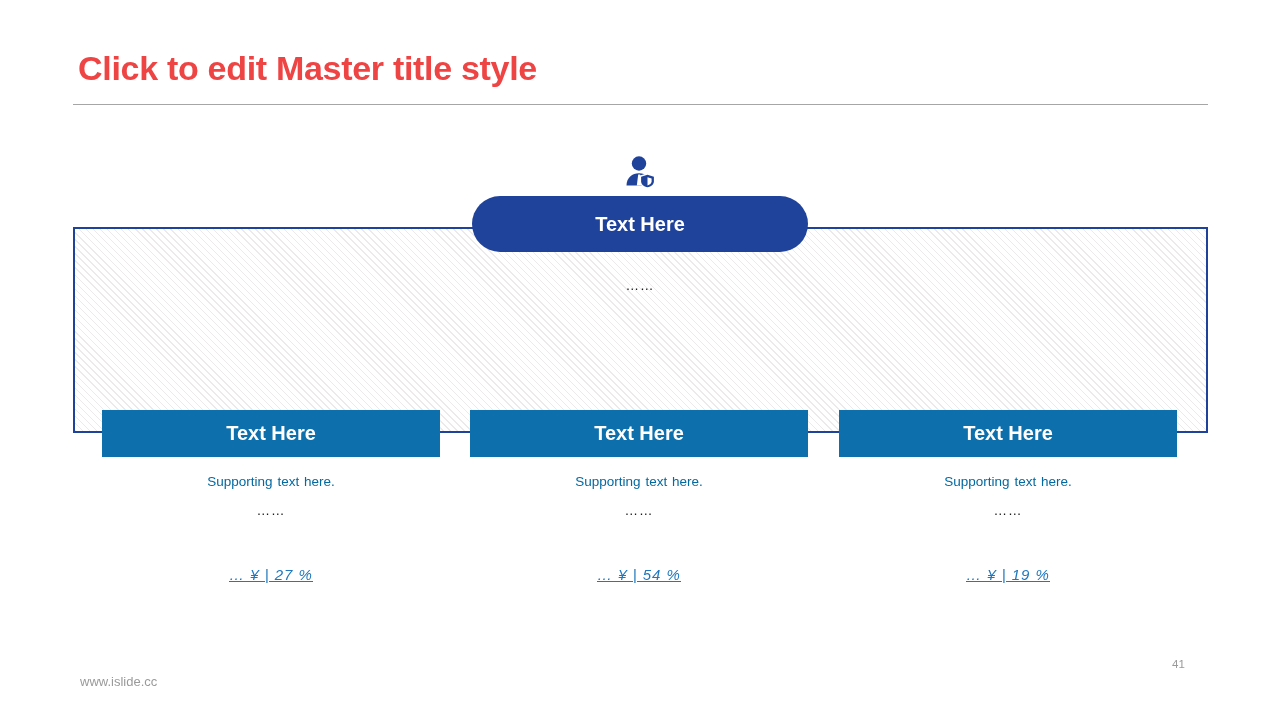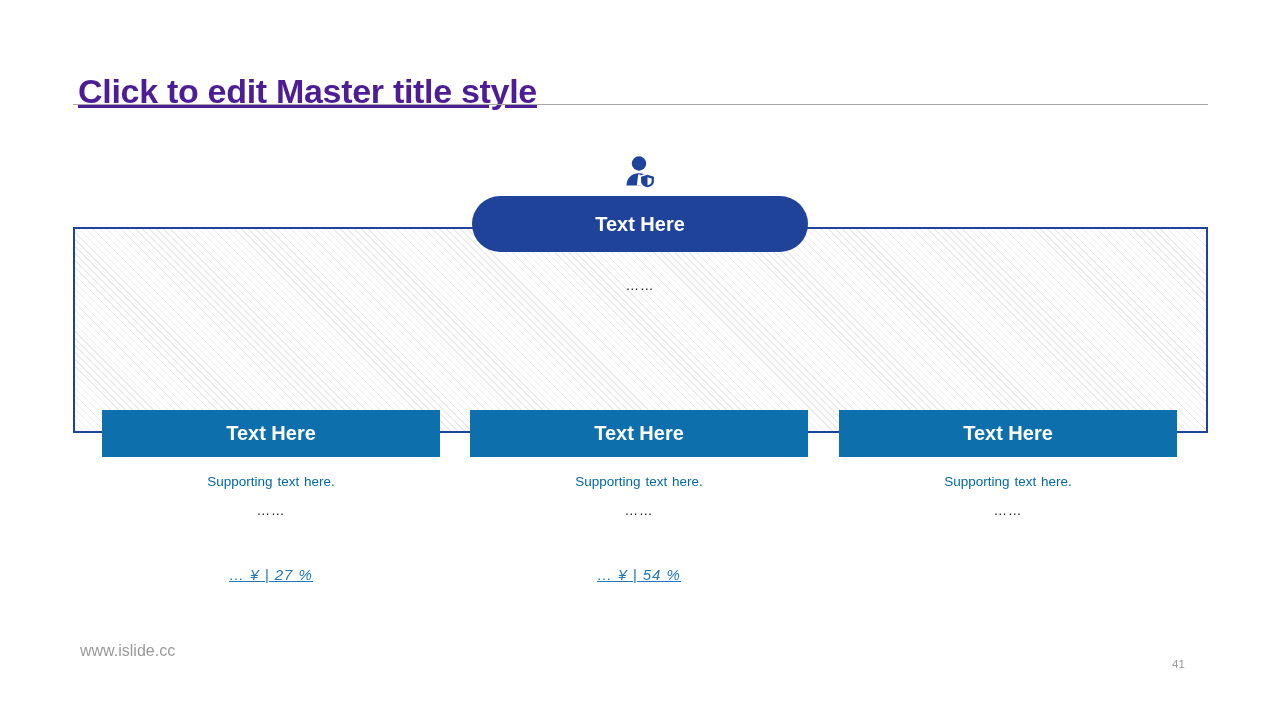--- a/index.html
+++ b/index.html
@@ -13,27 +13,26 @@
     position: relative;
     overflow: hidden;
     font-family: "Liberation Sans", sans-serif;
     color: #000000;
   }
 
   
   .slide-title {
     position: absolute;
     left: 78px;
-    top: 72px;
+    top: 49px;
     font-size: 34px;
     font-weight: bold;
     letter-spacing: -0.3px;
-    color: #4c1d95;
+    color: #ef4444;
     white-space: nowrap;
-    text-decoration: underline;
   }
   .title-rule {
     position: absolute;
     left: 73px;
     top: 104px;
     width: 1135px;
     height: 1px;
     background: #a6a6a6;
   }
 
@@ -158,22 +157,22 @@
     color: #1f77be;
     text-decoration: underline;
     letter-spacing: 1px;
     cursor: pointer;
   }
 
   
   .footer-url {
     position: absolute;
     left: 80px;
-    top: 642px;
-    font-size: 16px;
+    top: 674px;
+    font-size: 13px;
     color: #9a9a9a;
   }
   .footer-page {
     position: absolute;
     left: 1172px;
     top: 658px;
     width: 40px;
     font-size: 11.5px;
     color: #9a9a9a;
     text-align: left;
@@ -229,18 +228,21 @@
       <span class="col-link">…  ¥ | 54 %</span>
     </div>
   </div>
 
   <div class="column col-2">
     <div class="col-header">
       <span class="col-header-label">Text Here</span>
     </div>
     <div class="col-support">Supporting text here.</div>
     <div class="col-dots">……</div>
+    <div class="col-link-wrap">
+      <span class="col-link">…  ¥ | 19 %</span>
+    </div>
   </div>
 
 </div>
 
 <div class="footer-url">www.islide.cc</div>
 <div class="footer-page">41</div>
 
 </body></html>

